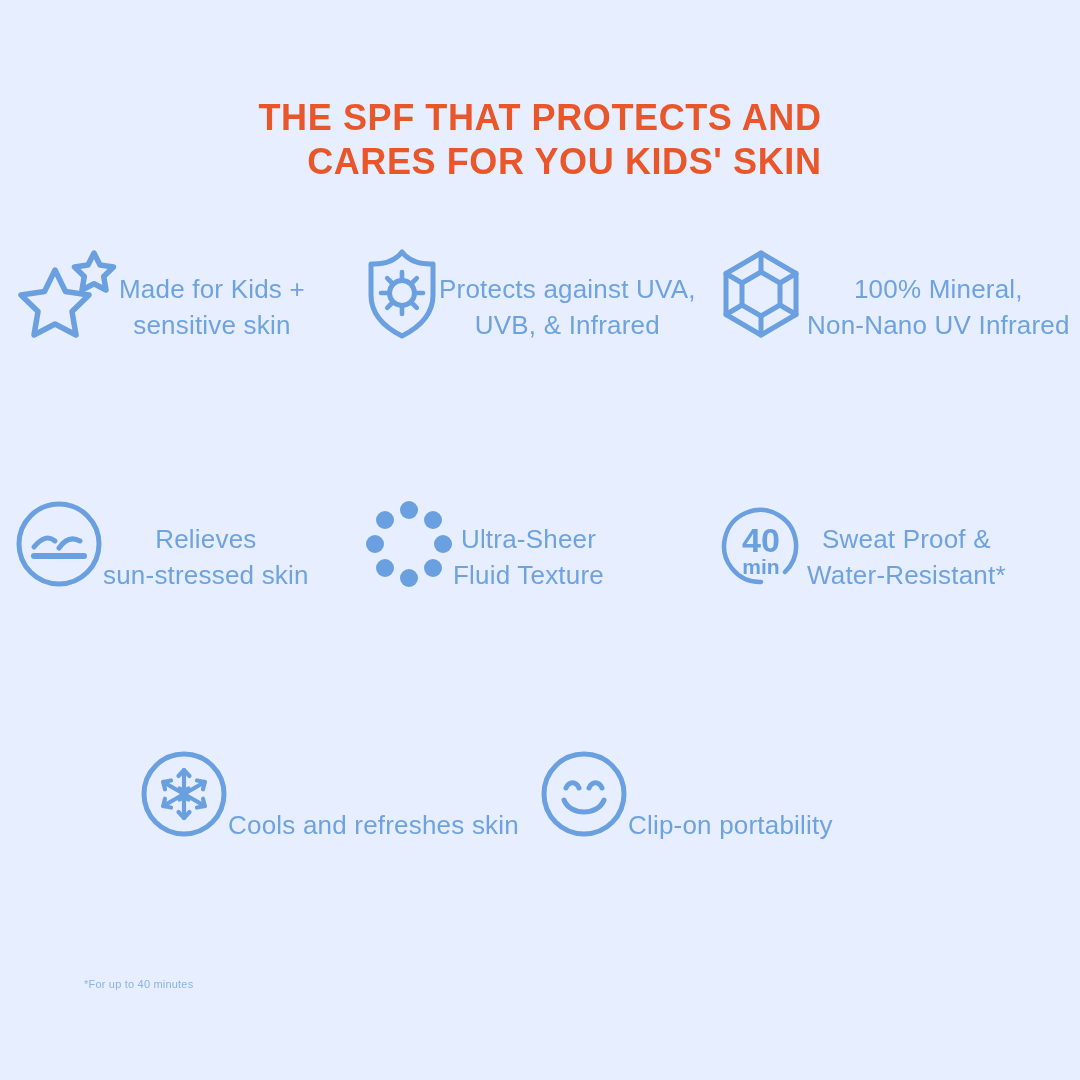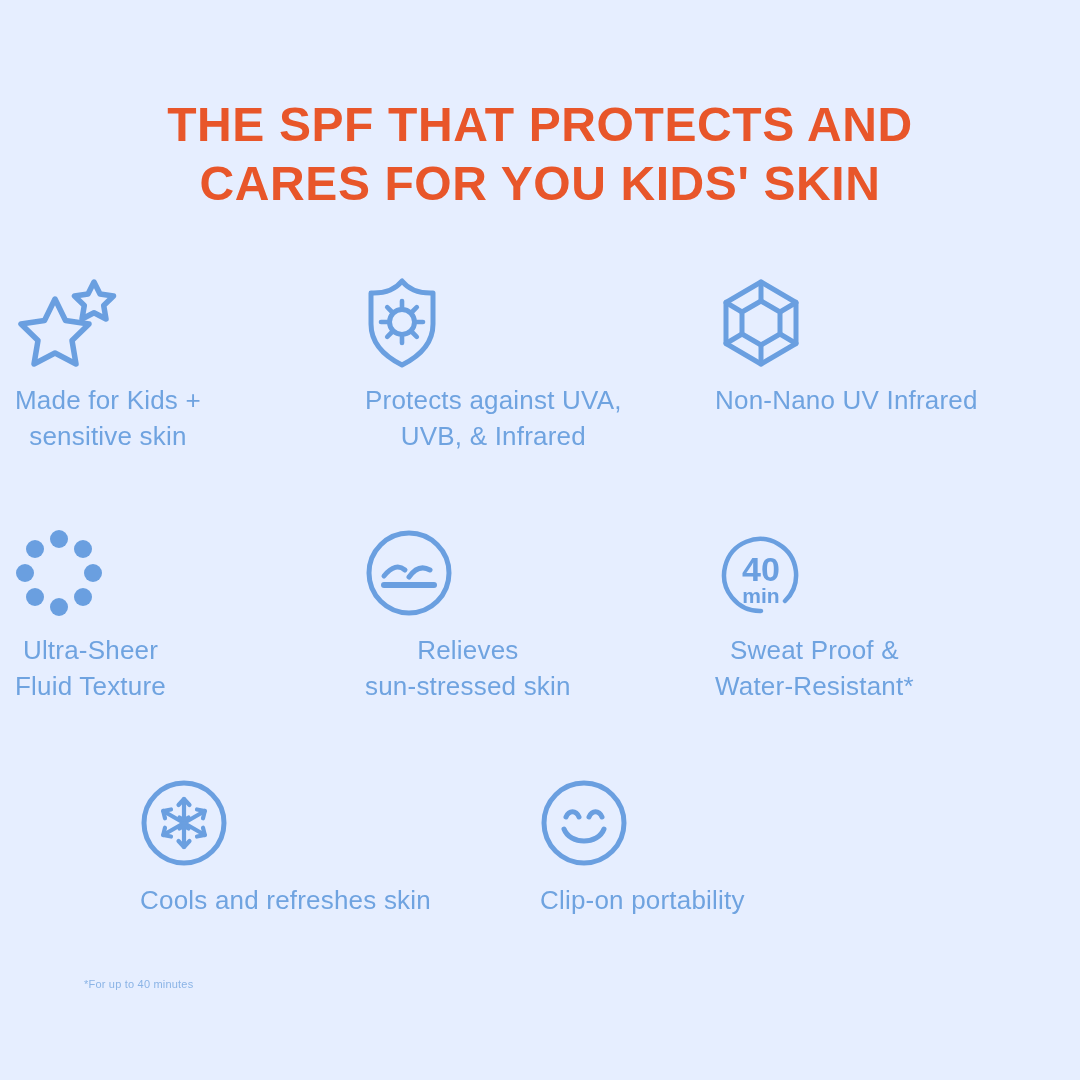--- a/index.html
+++ b/index.html
@@ -21,24 +21,24 @@
     height: 1080px;
     position: relative;
     display: flex;
     flex-direction: column;
     align-items: center;
   }
 
   
   .headline {
     margin-top: 96px;
-    text-align: center;
+    text-align: right;
     color: #e8562a;
     font-weight: bold;
-    font-size: 48px;
+    font-size: 36px;
     letter-spacing: 0.6px;
     line-height: 1.22;
     text-transform: uppercase;
   }
   .headline .line { display: block; white-space: nowrap; }
 
   
   .rows {
     width: 1080px;
     margin-top: 60px;
@@ -50,22 +50,22 @@
     align-items: flex-start;
     width: 1080px;
   }
 
   .row-1, .row-2 { height: 250px; }
   .row-3 { height: 170px; }
 
   .feature {
     width: 350px;
     display: flex;
-    flex-direction: column;
-    align-items: flex-start;
+    flex-direction: row;
+    align-items: flex-end;
   }
 
   .row-3 .feature { width: 400px; }
 
   .icon-wrap {
     height: 100px;
     display: flex;
     align-items: center;
     justify-content: center;
   }
@@ -155,63 +155,64 @@
               <line x1="46" y1="5" x2="46" y2="24"></line>
               <line x1="81" y1="25.5" x2="65" y2="35"></line>
               <line x1="81" y1="66.5" x2="65" y2="57"></line>
               <line x1="46" y1="87" x2="46" y2="68"></line>
               <line x1="11" y1="66.5" x2="27" y2="57"></line>
               <line x1="11" y1="25.5" x2="27" y2="35"></line>
             </g>
           </svg>
         </div>
         <div class="caption">
+          <span class="cl">100% Mineral,</span>
           <span class="cl">Non-Nano UV Infrared</span>
         </div>
       </div>
 
     </div>
 
     <div class="row row-2">
+
+      <div class="feature">
+        <div class="icon-wrap">
+          <svg width="88" height="88" viewBox="0 0 88 88">
+            <g fill="none" stroke="#6a9fe0" stroke-width="5" stroke-linecap="round" stroke-linejoin="round">
+              <circle cx="44" cy="44" r="40"></circle>
+              <path d="M19 47 C27 37 34 36 40 41"></path>
+              <path d="M44 48 C51 38 58 37 65 41"></path>
+              <line x1="19" y1="56" x2="69" y2="56" stroke-width="6"></line>
+            </g>
+          </svg>
+        </div>
+        <div class="caption">
+          <span class="cl">Relieves</span>
+          <span class="cl">sun-stressed skin</span>
+        </div>
+      </div>
 
       <div class="feature">
         <div class="icon-wrap">
           <svg width="88" height="88" viewBox="0 0 88 88">
             <g fill="#6a9fe0">
               <circle cx="44" cy="10" r="9"></circle>
               <circle cx="68" cy="20" r="9"></circle>
               <circle cx="78" cy="44" r="9"></circle>
               <circle cx="68" cy="68" r="9"></circle>
               <circle cx="44" cy="78" r="9"></circle>
               <circle cx="20" cy="68" r="9"></circle>
               <circle cx="10" cy="44" r="9"></circle>
               <circle cx="20" cy="20" r="9"></circle>
             </g>
           </svg>
         </div>
         <div class="caption">
           <span class="cl">Ultra-Sheer</span>
           <span class="cl">Fluid Texture</span>
-        </div>
-      </div>
-
-      <div class="feature">
-        <div class="icon-wrap">
-          <svg width="88" height="88" viewBox="0 0 88 88">
-            <g fill="none" stroke="#6a9fe0" stroke-width="5" stroke-linecap="round" stroke-linejoin="round">
-              <circle cx="44" cy="44" r="40"></circle>
-              <path d="M19 47 C27 37 34 36 40 41"></path>
-              <path d="M44 48 C51 38 58 37 65 41"></path>
-              <line x1="19" y1="56" x2="69" y2="56" stroke-width="6"></line>
-            </g>
-          </svg>
-        </div>
-        <div class="caption">
-          <span class="cl">Relieves</span>
-          <span class="cl">sun-stressed skin</span>
         </div>
       </div>
 
       <div class="feature">
         <div class="icon-wrap">
           <svg width="92" height="92" viewBox="0 0 92 92">
             <g fill="none" stroke="#6a9fe0" stroke-width="4.5" stroke-linecap="round">
               <path d="M70 74 A36 36 0 1 0 46 84"></path>
             </g>
             <text x="46" y="54" text-anchor="middle" font-family="Liberation Sans, sans-serif" font-size="34" font-weight="bold" fill="#6a9fe0">40</text>

